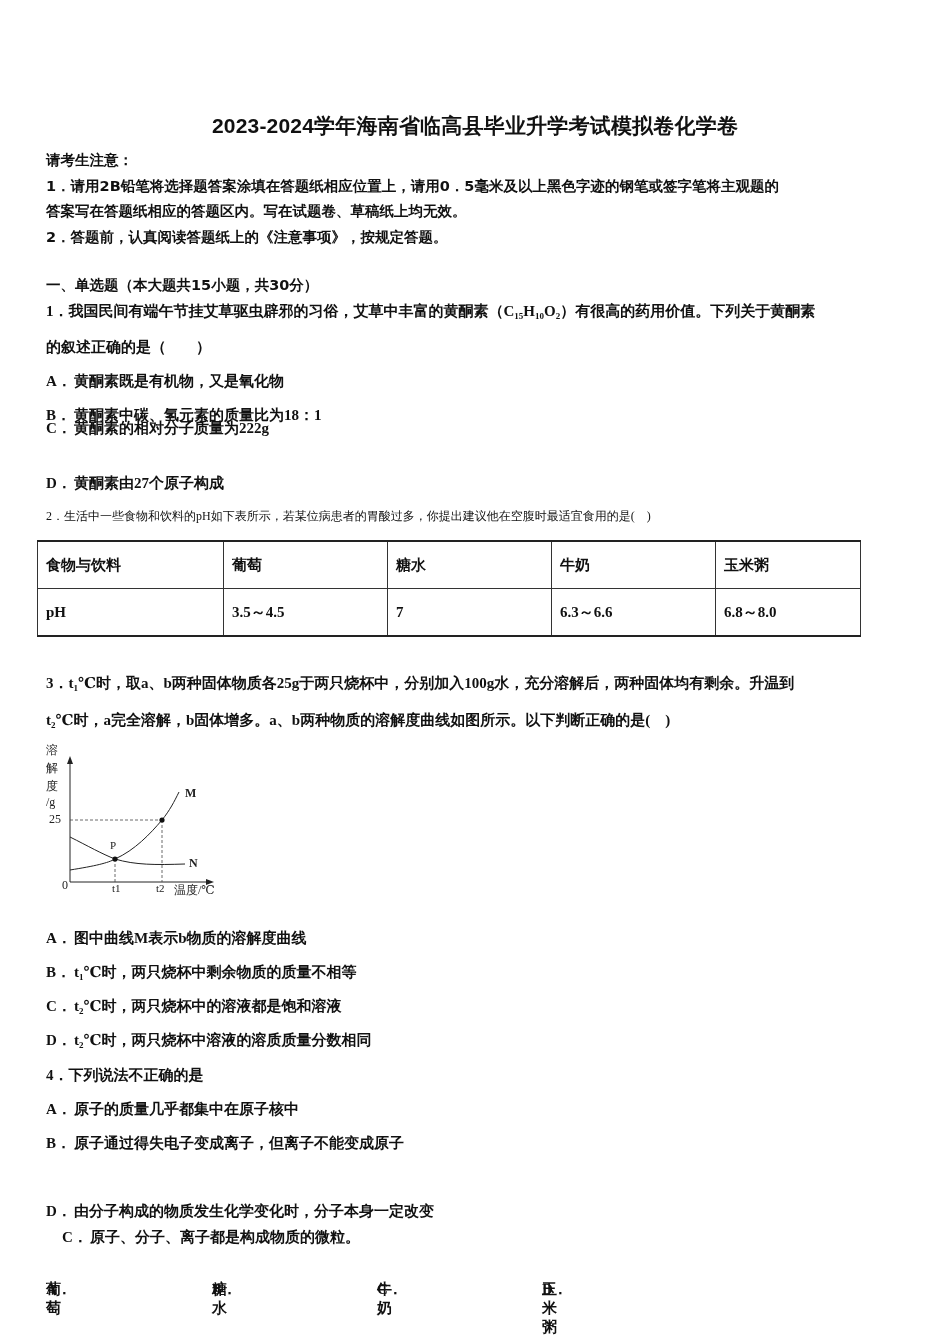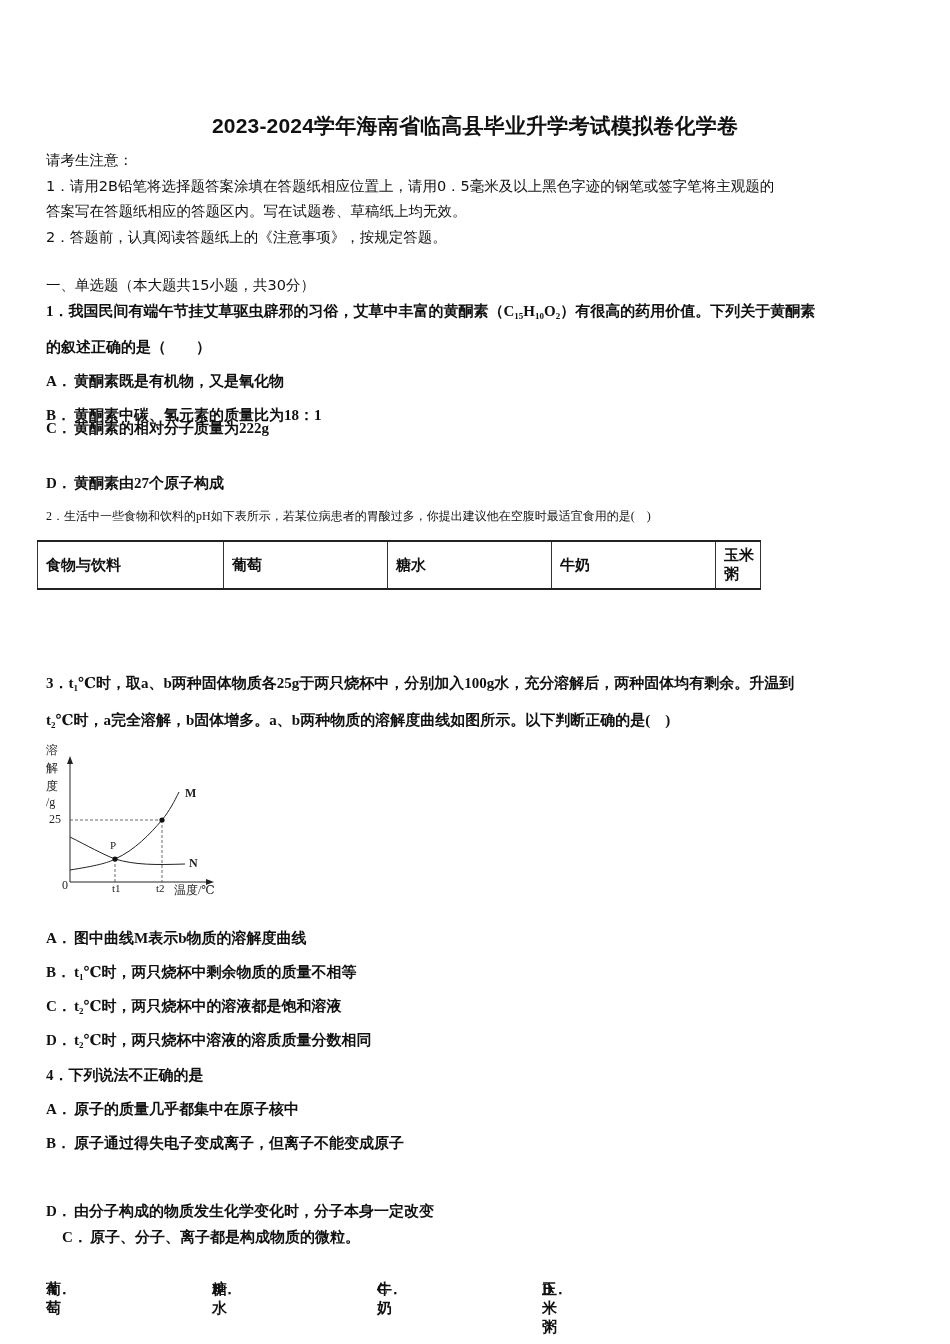--- a/index.html
+++ b/index.html
@@ -7,28 +7,28 @@
     width: 950px; height: 1344px; position: relative; overflow: hidden;
     font-family: "Liberation Serif", "DejaVu Serif", serif;
     color: #111;
   }
   .abs { position: absolute; white-space: nowrap; }
   .title {
     left: 0; width: 950px; top: 112px; text-align: center;
     font-family: "Liberation Sans", "DejaVu Sans", sans-serif;
     font-weight: bold; font-size: 21px; letter-spacing: 0.2px;
   }
-  .notice { font-family: "DejaVu Sans", sans-serif; font-size: 14.5px; font-weight: normal; left: 46px; }
+  .notice { font-family: "DejaVu Sans", sans-serif; font-size: 14.5px; font-weight: bold; left: 46px; }
   .q { font-size: 15px; font-weight: bold; left: 46px; }
   .q .sub { font-size: 9px; vertical-align: -3px; }
   .opt { font-size: 15px; font-weight: bold; left: 46px; }
   .opt .letter { display: inline-block; width: 28px; }
   .light { font-weight: normal; }
   table.ph {
-    position: absolute; left: 37px; top: 540px; width: 724px;
+    position: absolute; left: 37px; top: 540px; width: 824px;
     border-collapse: collapse; font-size: 15px; font-weight: bold;
   }
   table.ph td {
     border: 1px solid #333; height: 46px; padding: 0 0 0 8px; vertical-align: middle; text-align: left;
   }
   table.ph { border-top: 2px solid #222; border-bottom: 2px solid #222; }
   .q2opts span { position: absolute; font-size: 15px; font-weight: bold; top: 640px; }
   .graph { position: absolute; left: 40px; top: 742px; width: 200px; height: 160px; }
   .graph svg { width: 200px; height: 160px; }
 </style>
@@ -57,20 +57,27 @@
 <div class="abs q light" style="top:508px; font-size:12px;">2．生活中一些食物和饮料的pH如下表所示，若某位病患者的胃酸过多，你提出建议他在空腹时最适宜食用的是(　)</div>
 
 <table class="ph">
   <tbody>
       <tr>
     <td style="width:177px;">食物与饮料</td>
     <td style="width:155px;">葡萄</td>
     <td style="width:155px;">糖水</td>
     <td style="width:155px;">牛奶</td>
     <td>玉米粥</td>
+  </tr>
+  <tr>
+    <td>pH</td>
+    <td>3.5～4.5</td>
+    <td>7</td>
+    <td>6.3～6.6</td>
+    <td>6.8～8.0</td>
   </tr>
 </tbody>
   </table>
 
 <div class="q2opts">
   <span style="left:46px;">
       <span>A．</span>
       <span>葡萄</span>
     </span>
   <span style="left:212px;">

